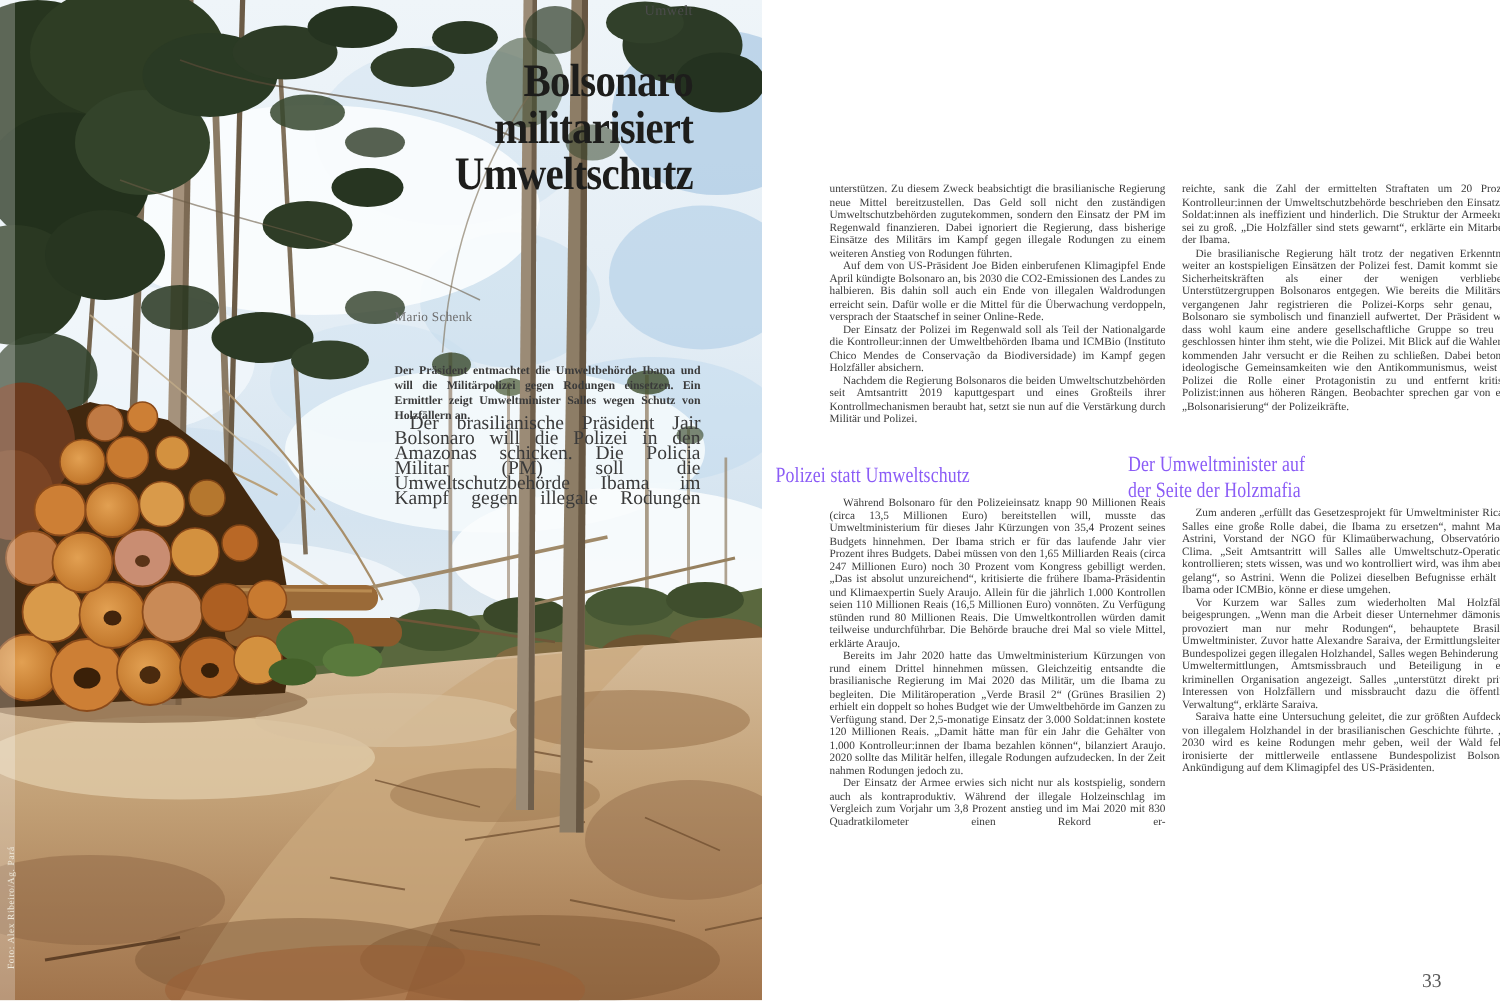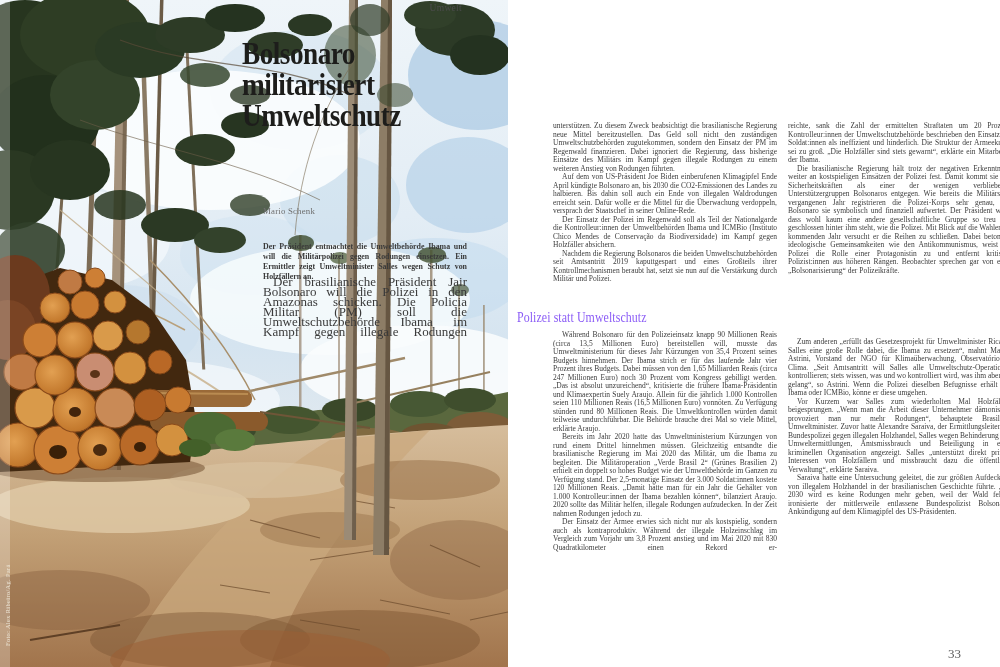--- a/index.html
+++ b/index.html
@@ -9,21 +9,21 @@
     -webkit-font-smoothing:antialiased;
   }
   .photo{position:absolute;left:0;top:0;width:508px;height:667px;}
   .photo svg{display:block;width:100%;height:100%;}
 
   .kicker{
     position:absolute;top:3px;left:362px;width:100px;text-align:right;
     font-size:9.5px;letter-spacing:.3px;color:#4b4b4b;
   }
   .title{
-    position:absolute;top:38px;left:212px;width:250px;
+    position:absolute;top:38px;left:212px;width:250px;text-align:right;
     font-weight:bold;font-size:31px;line-height:31px;color:#1d1d1b;
     letter-spacing:-.6px;
   }
   .title div{transform:scaleX(.88);transform-origin:100% 50%;white-space:nowrap;}
 
   .subtitle{
     position:absolute;top:161px;left:263px;width:230px;
     font-size:14px;line-height:14.4px;color:#3e3e3e;
   }
   .subtitle div{transform:scaleX(.8);transform-origin:0 50%;white-space:nowrap;letter-spacing:.2px;}
@@ -290,20 +290,24 @@
       <p class="ind">Während Bolsonaro für den Polizeieinsatz knapp 90 Millionen Reais (circa 13,5 Millionen Euro) bereitstellen will, musste das Umweltministerium für dieses Jahr Kürzungen von 35,4 Prozent seines Budgets hinnehmen. Der Ibama strich er für das laufende Jahr vier Prozent ihres Budgets. Dabei müssen von den 1,65 Milliarden Reais (circa 247 Millionen Euro) noch 30 Prozent vom Kongress gebilligt werden. „Das ist absolut unzureichend“, kritisierte die frühere Ibama-Präsidentin und Klimaexpertin Suely Araujo. Allein für die jährlich 1.000 Kontrollen seien 110 Millionen Reais (16,5 Millionen Euro) vonnöten. Zu Verfügung stünden rund 80 Millionen Reais. Die Umweltkontrollen würden damit teilweise undurchführbar. Die Behörde brauche drei Mal so viele Mittel, erklärte Araujo.</p>
       <p class="ind">Bereits im Jahr 2020 hatte das Umweltministerium Kürzungen von rund einem Drittel hinnehmen müssen. Gleichzeitig entsandte die brasilianische Regierung im Mai 2020 das Militär, um die Ibama zu begleiten. Die Militäroperation „Verde Brasil 2“ (Grünes Brasilien 2) erhielt ein doppelt so hohes Budget wie der Umweltbehörde im Ganzen zu Verfügung stand. Der 2,5-monatige Einsatz der 3.000 Soldat:innen kostete 120 Millionen Reais. „Damit hätte man für ein Jahr die Gehälter von 1.000 Kontrolleur:innen der Ibama bezahlen können“, bilanziert Araujo. 2020 sollte das Militär helfen, illegale Rodungen aufzudecken. In der Zeit nahmen Rodungen jedoch zu.</p>
       <p class="ind cend">Der Einsatz der Armee erwies sich nicht nur als kostspielig, sondern auch als kontraproduktiv. Während der illegale Holzeinschlag im Vergleich zum Vorjahr um 3,8 Prozent anstieg und im Mai 2020 mit 830 Quadratkilometer einen Rekord er-</p>
     </div>
 
   <div class="col" id="col2-top">
       <p class="">reichte, sank die Zahl der ermittelten Straftaten um 20 Prozent. Kontrolleur:innen der Umweltschutzbehörde beschrieben den Einsatz der Soldat:innen als ineffizient und hinderlich. Die Struktur der Armeekräfte sei zu groß. „Die Holzfäller sind stets gewarnt“, erklärte ein Mitarbeiter der Ibama.</p>
       <p class="ind">Die brasilianische Regierung hält trotz der negativen Erkenntnisse weiter an kostspieligen Einsätzen der Polizei fest. Damit kommt sie den Sicherheitskräften als einer der wenigen verbliebenen Unterstützergruppen Bolsonaros entgegen. Wie bereits die Militärs im vergangenen Jahr registrieren die Polizei-Korps sehr genau, wie Bolsonaro sie symbolisch und finanziell aufwertet. Der Präsident weiß, dass wohl kaum eine andere gesellschaftliche Gruppe so treu und geschlossen hinter ihm steht, wie die Polizei. Mit Blick auf die Wahlen im kommenden Jahr versucht er die Reihen zu schließen. Dabei betont er ideologische Gemeinsamkeiten wie den Antikommunismus, weist der Polizei die Rolle einer Protagonistin zu und entfernt kritische Polizist:innen aus höheren Rängen. Beobachter sprechen gar von einer „Bolsonarisierung“ der Polizeikräfte.</p>
     </div>
 
+  <div class="h2" id="h2-col2">
+      <div>Der Umweltminister auf</div>
+      <div>der Seite der Holzmafia</div>
+    </div>
 
   <div class="col" id="col2-bottom">
       <p class="ind">Zum anderen „erfüllt das Gesetzesprojekt für Umweltminister Ricardo Salles eine große Rolle dabei, die Ibama zu ersetzen“, mahnt Marcio Astrini, Vorstand der NGO für Klimaüberwachung, Observatório do Clima. „Seit Amtsantritt will Salles alle Umweltschutz-Operationen kontrollieren; stets wissen, was und wo kontrolliert wird, was ihm aber nie gelang“, so Astrini. Wenn die Polizei dieselben Befugnisse erhält wie Ibama oder ICMBio, könne er diese umgehen.</p>
       <p class="ind">Vor Kurzem war Salles zum wiederholten Mal Holzfällern beigesprungen. „Wenn man die Arbeit dieser Unternehmer dämonisiert, provoziert man nur mehr Rodungen“, behauptete Brasiliens Umweltminister. Zuvor hatte Alexandre Saraiva, der Ermittlungsleiter der Bundespolizei gegen illegalen Holzhandel, Salles wegen Behinderung von Umweltermittlungen, Amtsmissbrauch und Beteiligung in einer kriminellen Organisation angezeigt. Salles „unterstützt direkt private Interessen von Holzfällern und missbraucht dazu die öffentliche Verwaltung“, erklärte Saraiva.</p>
       <p class="ind">Saraiva hatte eine Untersuchung geleitet, die zur größten Aufdeckung von illegalem Holzhandel in der brasilianischen Geschichte führte. „Bis 2030 wird es keine Rodungen mehr geben, weil der Wald fehlt“, ironisierte der mittlerweile entlassene Bundespolizist Bolsonaros Ankündigung auf dem Klimagipfel des US-Präsidenten.</p>
     </div>
 
 
   <div class="page-number">33</div>
 

